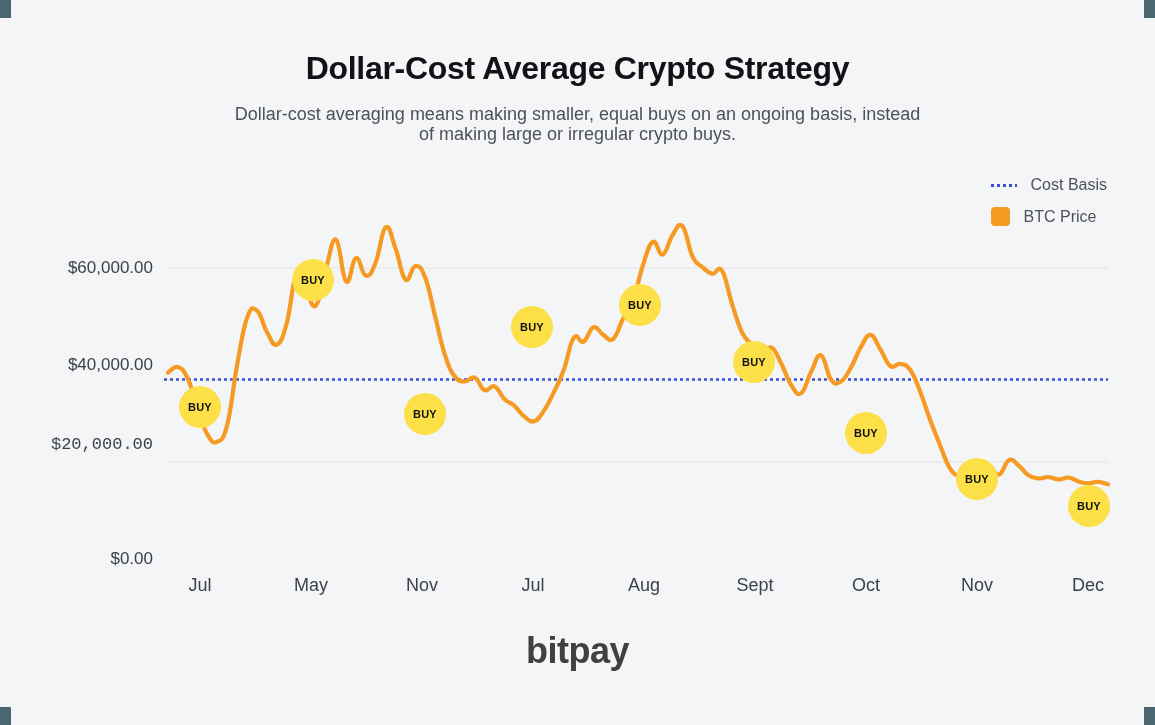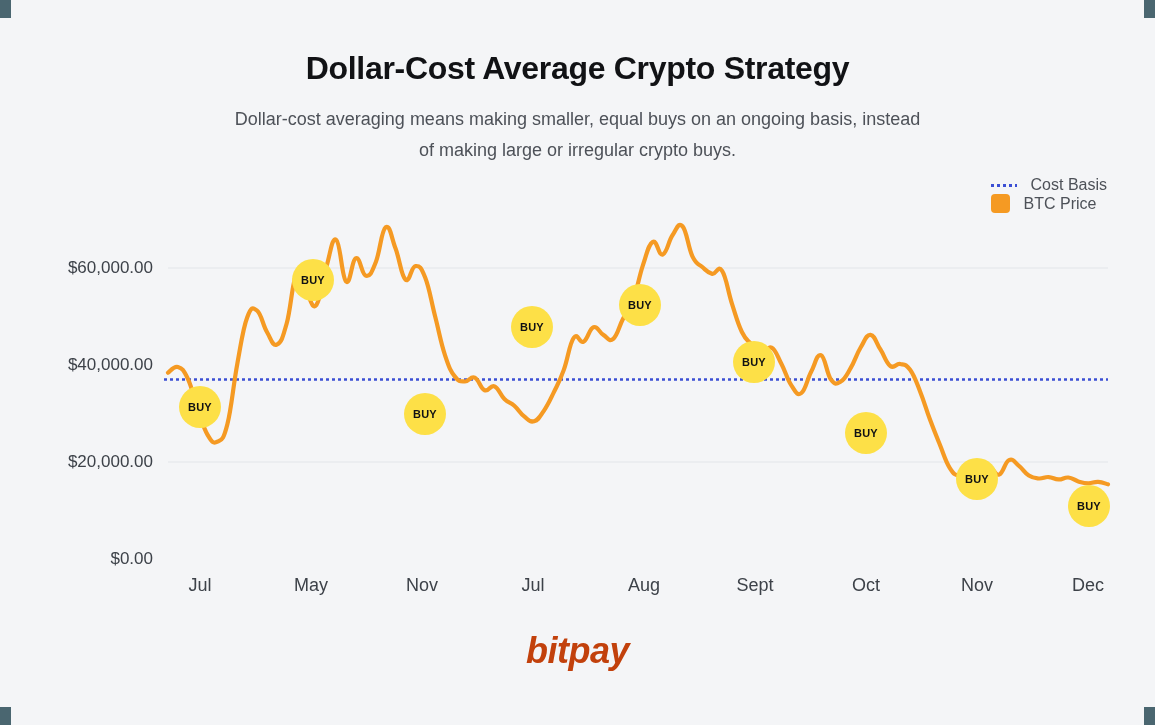--- a/index.html
+++ b/index.html
@@ -44,32 +44,33 @@
     letter-spacing: -0.3px;
   }
   #chart-subtitle {
     position: absolute;
     left: 50%;
     transform: translateX(-50%);
     top: 104px;
     width: 700px;
     text-align: center;
     font-size: 18px;
-    line-height: 31px;
+    line-height: 20px;
     color: #4d5158;
     font-weight: 400;
   }
 
   
   #legend {
     position: absolute;
     right: 48px;
     top: 176px;
     display: flex;
     flex-direction: column;
+    gap: 13px;
   }
   .legend-row {
     display: flex;
     align-items: center;
     gap: 14px;
   }
   .legend-label {
     font-size: 16px;
     color: #4d5158;
   }
@@ -131,22 +132,21 @@
     letter-spacing: 0.2px;
   }
 
   #brand {
     position: absolute;
     left: 50%;
     transform: translateX(-50%);
     top: 630px;
     font-size: 36px;
     font-weight: bold;
-    font-style: italic;
-    color: #c2410c;
+    color: #404040;
     letter-spacing: -0.5px;
   }
 </style>
 </head>
 <body>
 
 <div id="stage">
 
   <div class="corner tl"></div>
   <div class="corner tr"></div>
@@ -170,21 +170,21 @@
   <div id="plot-area">
     <svg id="plot-svg" width="1155" height="725" style="position:absolute; left:0; top:0;">
         <line x1="168" x2="1108" y1="268" y2="268" stroke="#e9eaee" stroke-width="1.5"></line>
         <line x1="168" x2="1108" y1="462" y2="462" stroke="#e9eaee" stroke-width="1.5"></line>
         <line x1="164" x2="1108" y1="379.55" y2="379.55" stroke="#3b4fd4" stroke-width="2.6" stroke-dasharray="3 3" stroke-linecap="butt"></line>
         <path d="M 168.00 372.76 C 170.18 371.48, 173.54 365.66, 177.89 366.94 C 182.25 368.22, 183.44 369.40, 187.79 378.58 C 192.14 387.76, 193.33 396.27, 197.68 408.65 C 202.04 421.03, 203.23 427.58, 207.58 434.84 C 211.93 442.10, 213.12 443.98, 217.47 441.63 C 221.83 439.28, 223.01 441.24, 227.37 424.17 C 231.72 407.10, 232.91 387.50, 237.26 364.03 C 241.62 340.56, 242.80 329.21, 247.16 317.47 C 251.51 305.73, 252.70 307.48, 257.05 310.68 C 261.41 313.88, 262.59 324.55, 266.95 332.02 C 271.30 339.49, 272.49 346.55, 276.84 344.63 C 281.20 342.71, 282.38 338.87, 286.74 323.29 C 291.09 307.71, 292.28 280.65, 296.63 273.82 C 300.99 266.99, 302.17 285.42, 306.53 292.25 C 310.88 299.08, 312.07 310.41, 316.42 304.86 C 320.77 299.31, 321.96 281.33, 326.32 267.03 C 330.67 252.73, 331.86 236.67, 336.21 239.87 C 340.56 243.07, 341.75 277.53, 346.11 281.58 C 350.46 285.63, 351.65 259.58, 356.00 258.30 C 360.35 257.02, 361.54 274.91, 365.89 275.76 C 370.25 276.61, 371.44 272.85, 375.79 262.18 C 380.14 251.51, 381.33 230.25, 385.68 227.26 C 390.04 224.27, 391.23 237.08, 395.58 248.60 C 399.93 260.12, 401.12 275.80, 405.47 279.64 C 409.83 283.48, 411.01 266.49, 415.37 266.06 C 419.72 265.63, 420.91 266.60, 425.26 277.70 C 429.62 288.80, 430.80 299.43, 435.16 316.50 C 439.51 333.57, 440.70 342.07, 445.05 355.30 C 449.41 368.53, 450.59 370.88, 454.95 376.64 C 459.30 382.40, 460.49 381.28, 464.84 381.49 C 469.20 381.70, 470.38 375.69, 474.74 377.61 C 479.09 379.53, 480.28 388.30, 484.63 390.22 C 488.99 392.14, 490.17 384.42, 494.53 386.34 C 498.88 388.26, 500.07 394.68, 504.42 398.95 C 508.77 403.22, 509.96 401.90, 514.32 405.74 C 518.67 409.58, 519.86 413.00, 524.21 416.41 C 528.56 419.82, 529.75 422.54, 534.11 421.26 C 538.46 419.98, 539.65 416.99, 544.00 410.59 C 548.35 404.19, 549.54 401.12, 553.89 392.16 C 558.25 383.20, 559.44 381.80, 563.79 369.85 C 568.14 357.90, 569.33 344.03, 573.68 337.84 C 578.04 331.65, 579.23 344.07, 583.58 341.72 C 587.93 339.37, 589.12 328.66, 593.47 327.17 C 597.83 325.68, 599.01 332.37, 603.37 334.93 C 607.72 337.49, 608.91 342.44, 613.26 338.81 C 617.62 335.18, 618.80 326.76, 623.16 318.44 C 627.51 310.12, 628.70 312.72, 633.05 300.98 C 637.41 289.24, 638.59 278.11, 642.95 265.09 C 647.30 252.07, 648.49 244.16, 652.84 241.81 C 657.20 239.46, 658.38 255.91, 662.74 254.42 C 667.09 252.93, 668.28 241.21, 672.63 235.02 C 676.99 228.83, 678.17 221.60, 682.53 226.29 C 686.88 230.98, 688.07 247.40, 692.42 256.36 C 696.77 265.32, 697.96 263.19, 702.32 267.03 C 706.67 270.87, 707.86 272.97, 712.21 273.82 C 716.56 274.67, 717.75 264.29, 722.11 270.91 C 726.46 277.53, 727.65 290.45, 732.00 303.89 C 736.35 317.33, 737.54 323.06, 741.89 332.02 C 746.25 340.98, 747.44 339.72, 751.79 344.63 C 756.14 349.54, 757.33 353.69, 761.68 354.33 C 766.04 354.97, 767.23 345.41, 771.58 347.54 C 775.93 349.67, 777.12 355.71, 781.47 364.03 C 785.83 372.35, 787.01 378.97, 791.37 385.37 C 795.72 391.77, 796.91 396.12, 801.26 393.13 C 805.62 390.14, 806.80 380.11, 811.16 371.79 C 815.51 363.47, 816.70 353.59, 821.05 355.30 C 825.41 357.01, 826.59 373.79, 830.95 379.55 C 835.30 385.31, 836.49 384.05, 840.84 381.49 C 845.20 378.93, 846.38 375.38, 850.74 367.91 C 855.09 360.44, 856.28 354.80, 860.63 347.54 C 864.99 340.28, 866.17 334.50, 870.53 334.93 C 874.88 335.36, 876.07 342.65, 880.42 349.48 C 884.77 356.31, 885.96 362.77, 890.32 365.97 C 894.67 369.17, 895.86 363.18, 900.21 364.03 C 904.56 364.88, 905.75 363.87, 910.11 369.85 C 914.46 375.83, 915.65 380.31, 920.00 391.19 C 924.35 402.07, 925.54 407.58, 929.89 419.32 C 934.25 431.06, 935.44 433.87, 939.79 444.54 C 944.14 455.21, 945.33 460.99, 949.68 467.82 C 954.04 474.65, 955.23 475.37, 959.58 475.58 C 963.93 475.79, 965.12 468.58, 969.47 468.79 C 973.83 469.00, 975.01 476.87, 979.37 476.55 C 983.72 476.23, 984.91 467.76, 989.26 467.33 C 993.62 466.91, 994.80 476.21, 999.16 474.61 C 1003.51 473.01, 1004.70 461.98, 1009.05 460.06 C 1013.41 458.14, 1014.59 462.47, 1018.95 465.88 C 1023.30 469.29, 1024.49 472.81, 1028.84 475.58 C 1033.20 478.35, 1034.38 478.17, 1038.74 478.49 C 1043.09 478.81, 1044.28 476.82, 1048.63 477.03 C 1052.99 477.25, 1054.17 479.35, 1058.53 479.46 C 1062.88 479.57, 1064.07 477.09, 1068.42 477.52 C 1072.77 477.95, 1073.96 480.12, 1078.32 481.40 C 1082.67 482.68, 1083.86 483.23, 1088.21 483.34 C 1092.56 483.45, 1093.75 481.67, 1098.11 481.88 C 1102.46 482.10, 1105.82 483.78, 1108.00 484.31" fill="none" stroke="#f59a23" stroke-width="4.2" stroke-linecap="round" stroke-linejoin="round"></path>
       </svg>
     <div id="y-axis">
         <div class="y-tick" style="top: 268px;">$60,000.00</div>
         <div class="y-tick" style="top: 365px;">$40,000.00</div>
-        <div class="y-tick" style="top: 462px;">$20,000.00</div>
+        <div class="y-tick" style="top: 444px; font-family: Liberation Mono, monospace;">$20,000.00</div>
         <div class="y-tick" style="top: 559px;">$0.00</div>
       </div>
     <div id="x-axis">
         <div class="x-tick" style="left: 200px;">Jul</div>
         <div class="x-tick" style="left: 311px;">May</div>
         <div class="x-tick" style="left: 422px;">Nov</div>
         <div class="x-tick" style="left: 533px;">Jul</div>
         <div class="x-tick" style="left: 644px;">Aug</div>
         <div class="x-tick" style="left: 755px;">Sept</div>
         <div class="x-tick" style="left: 866px;">Oct</div>

